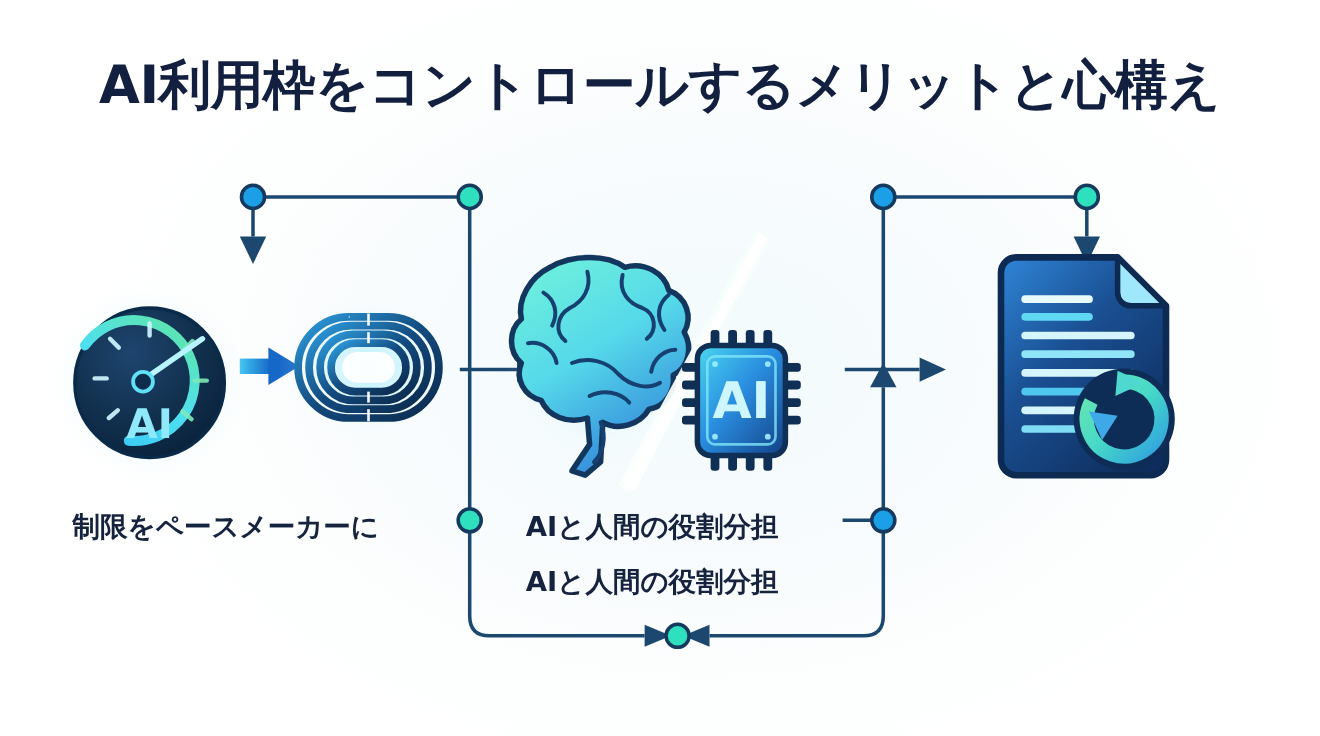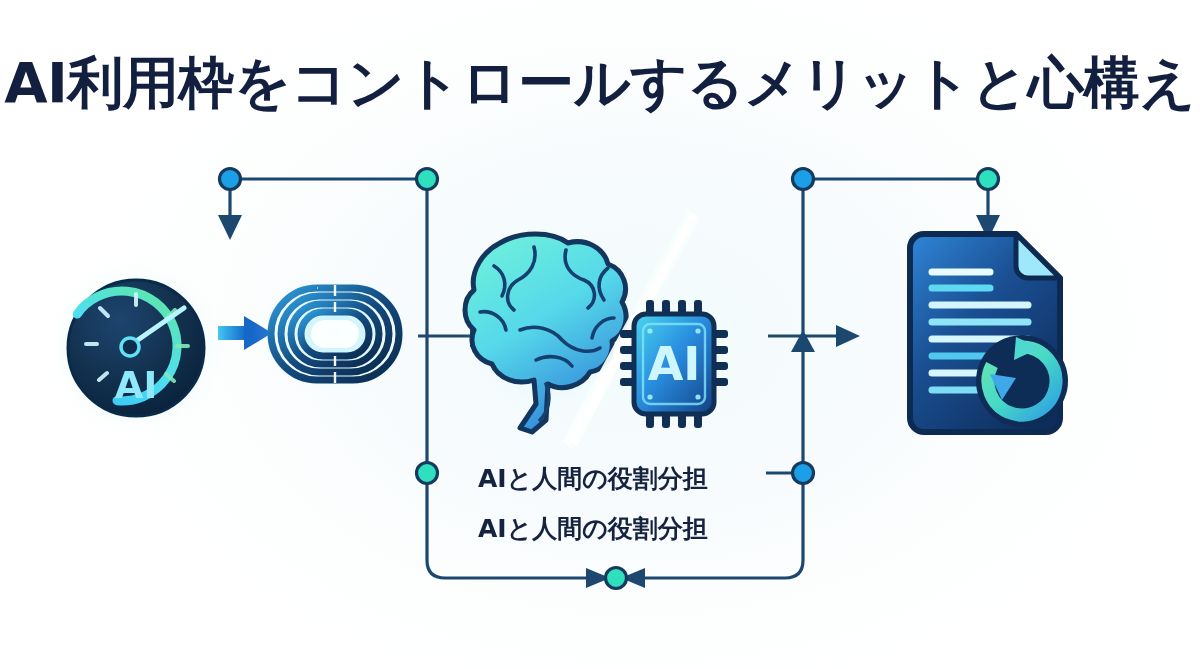--- a/index.html
+++ b/index.html
@@ -19,21 +19,21 @@
       radial-gradient(ellipse 620px 420px at 640px 330px, #f2fbfd 0%, #f7fbfd 40%, #fdfefe 70%, #ffffff 100%),
       linear-gradient(160deg, #ffffff 0%, #f8fbfd 45%, #eef6fa 100%);
   }
   
   #title {
     position: absolute;
     left: 0;
     top: 46px;
     width: 1200px;
     text-align: center;
-    font-size: 56px;
+    font-size: 48px;
     font-weight: 700;
     letter-spacing: -0.5px;
     color: #121f3e;
     white-space: nowrap;
   }
   
   svg.layer {
     position: absolute;
     left: 0;
     top: 0;
@@ -296,16 +296,17 @@
         <line x1="932" y1="390" x2="982" y2="390" stroke="#7fdcf5" stroke-width="7"></line>
       </g>
 
       <circle cx="1022" cy="381" r="46" fill="#0e2d56"></circle>
       <path d="M1022,347 a34,34 0 1 1 -30,18" fill="none" stroke="url(#refreshGrad)" stroke-width="13" stroke-linecap="butt"></path>
       <polygon points="1016,337 1040,348 1014,360" fill="#4fd8d0"></polygon>
       <polygon points="1002,400 990,374 1016,378" fill="#3fa8e8"></polygon>
     </g>
   </svg>
 
+  <div class="caption" id="cap-left">制限をペースメーカーに</div>
   <div class="caption" id="cap-mid1">AIと人間の役割分担</div>
   <div class="caption" id="cap-mid2">AIと人間の役割分担</div>
 
 </div>
 
 </body></html>

